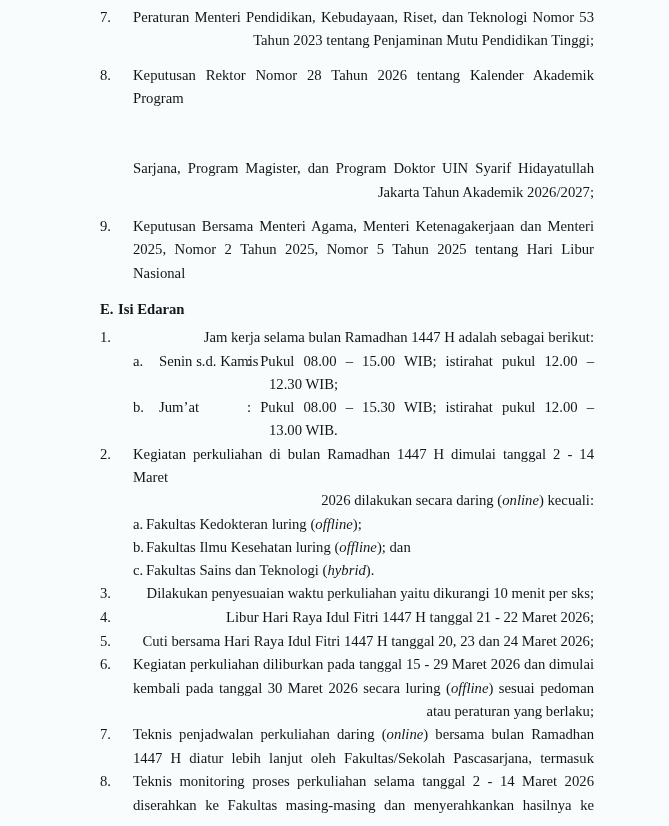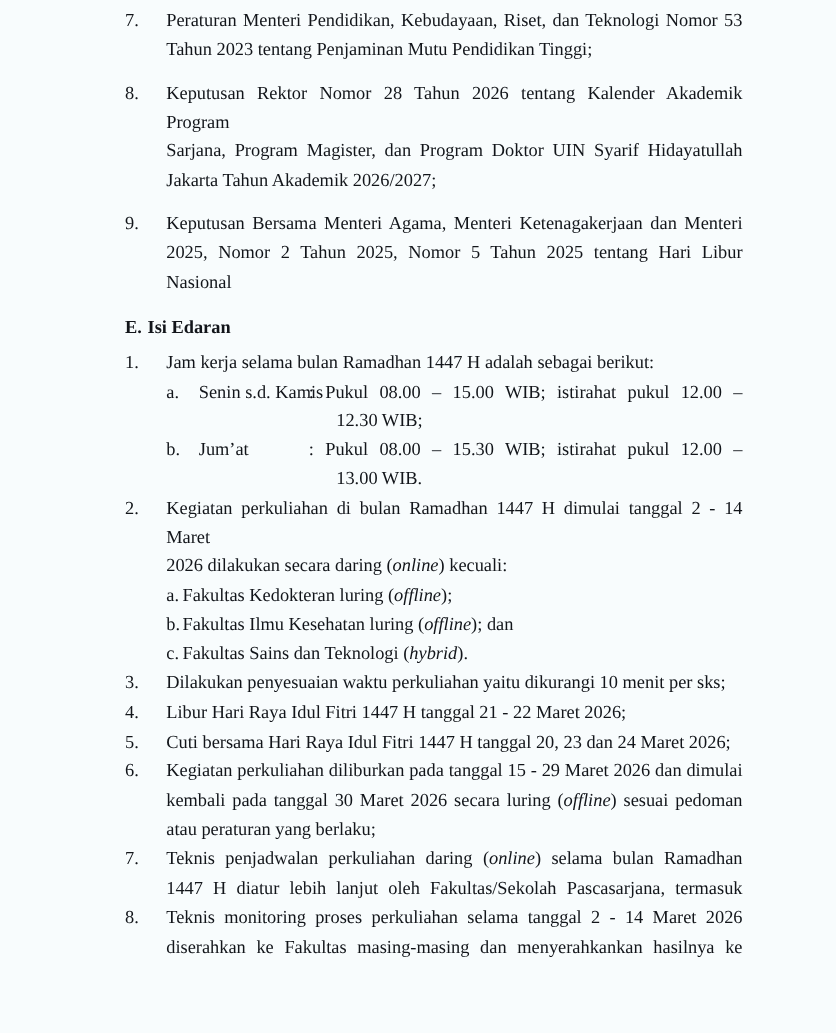--- a/index.html
+++ b/index.html
@@ -36,21 +36,21 @@
     position: absolute;
     left: 0;
     top: 0;
     width: 28px;
     text-align: left;
     font-size: 14.7px;
     line-height: 23.2px;
   }
   .num-item .last-line {
     display: block;
-    text-align: left;
+    text-align: right;
   }
 
   
   .block-top .num-item { margin-bottom: 11.5px; }
   .block-top .num-item:last-child { margin-bottom: 0; }
 
   
   .section-head {
     position: relative;
     margin: 13px 0 5px 0;
@@ -124,21 +124,21 @@
 
     <div class="num-item">
       <span class="marker">7.</span>
       <span style="display: block; text-align: justify; text-align-last: justify;">Peraturan Menteri Pendidikan, Kebudayaan, Riset, dan Teknologi Nomor 53</span>
       <span class="last-line">Tahun 2023 tentang Penjaminan Mutu Pendidikan Tinggi;</span>
     </div>
 
     <div class="num-item">
       <span class="marker">8.</span>
       <span style="display: block; text-align: justify; text-align-last: justify;">Keputusan Rektor Nomor 28 Tahun 2026 tentang Kalender Akademik Program</span>
-      <span style="display: block; text-align: justify; text-align-last: justify;">Sarjana, Program Magister, dan Program Doktor UIN Syarif Hidayatullah</span>
+      <span style="display: block; text-align: justify; text-align-last: justify; margin-top: 47px;">Sarjana, Program Magister, dan Program Doktor UIN Syarif Hidayatullah</span>
       <span class="last-line">Jakarta Tahun Akademik 2026/2027;</span>
     </div>
 
     <div class="num-item">
       <span class="marker">9.</span>
       <span style="display: block; text-align: justify; text-align-last: justify;">Keputusan Bersama Menteri Agama, Menteri Ketenagakerjaan dan Menteri</span>
       <span style="display: block; text-align: justify; text-align-last: justify;">2025, Nomor 2 Tahun 2025, Nomor 5 Tahun 2025 tentang Hari Libur Nasional</span>
     </div>
 
   </div>
@@ -209,21 +209,21 @@
 
     <div class="num-item">
       <span class="marker">6.</span>
       <span style="display: block; text-align: justify; text-align-last: justify;">Kegiatan perkuliahan diliburkan pada tanggal 15 - 29 Maret 2026 dan dimulai</span>
       <span style="display: block; text-align: justify; text-align-last: justify;"><span>kembali pada tanggal 30 Maret 2026 secara luring (</span><i>offline</i><span>) sesuai pedoman</span></span>
       <span class="last-line">atau peraturan yang berlaku;</span>
     </div>
 
     <div class="num-item">
       <span class="marker">7.</span>
-      <span style="display: block; text-align: justify; text-align-last: justify;"><span>Teknis penjadwalan perkuliahan daring (</span><i>online</i><span>) selama bulan Ramadhan</span></span>
+      <span style="display: block; text-align: justify; text-align-last: justify;"><span>Teknis penjadwalan perkuliahan daring (</span><i>online</i><span>) bersama bulan Ramadhan</span></span>
       <span style="display: block; text-align: justify; text-align-last: justify;">1447 H diatur lebih lanjut oleh Fakultas/Sekolah Pascasarjana, termasuk</span>
     </div>
 
     <div class="num-item">
       <span class="marker">8.</span>
       <span style="display: block; text-align: justify; text-align-last: justify;">Teknis monitoring proses perkuliahan selama tanggal 2 - 14 Maret 2026</span>
       <span style="display: block; text-align: justify; text-align-last: justify;">diserahkan ke Fakultas masing-masing dan menyerahkankan hasilnya ke</span>
 
     </div>
 

